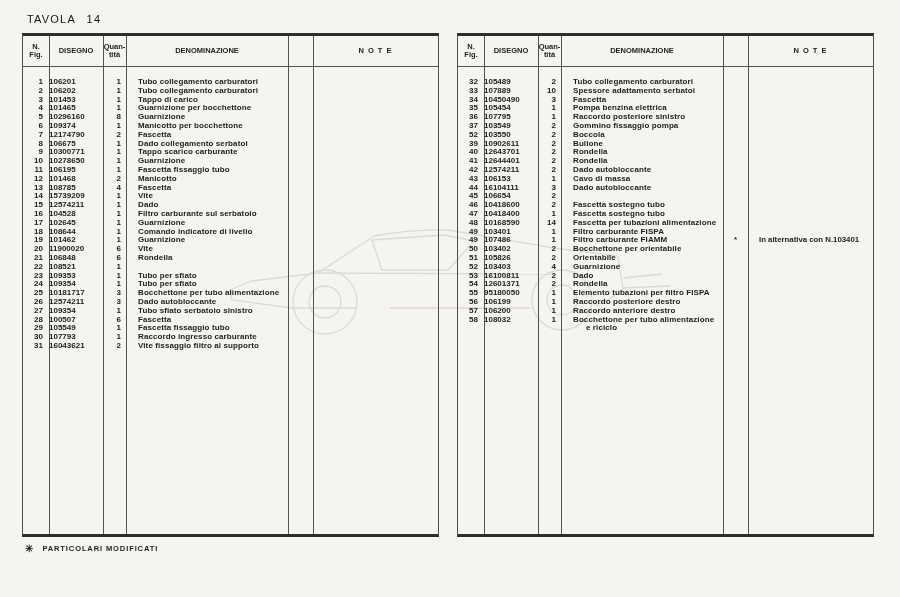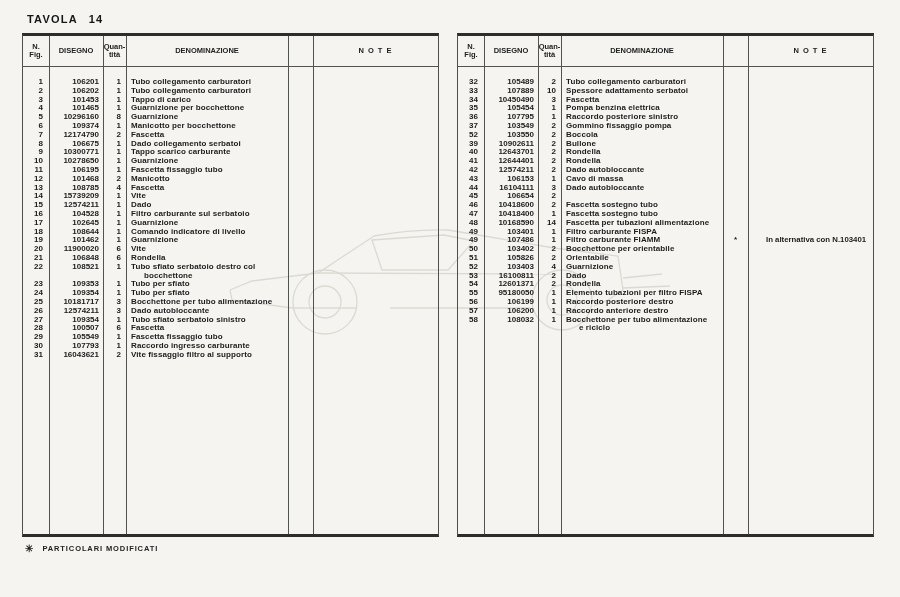--- a/index.html
+++ b/index.html
@@ -4,21 +4,21 @@
 <style>
   html,body{margin:0;padding:0}
   body{
     width:900px;height:597px;position:relative;overflow:hidden;
     background:#f5f4f0;
     font-family:"Liberation Sans", sans-serif;
     color:#1c1c1c;
   }
   .page-title{
     position:absolute;left:27px;top:13px;
-    font-size:11px;font-weight:700;letter-spacing:1.2px;word-spacing:7px;
+    font-size:11px;font-weight:400;letter-spacing:1.2px;word-spacing:7px;
     color:#161616;
   }
   .watermark{position:absolute;left:222px;top:178px;width:452px;height:188px;pointer-events:none}
   .watermark svg{width:100%;height:100%}
 
   .parts-table{
     position:absolute;top:33px;width:417px;height:504px;box-sizing:border-box;
     border:1px solid #4e4e4a;
     border-top:3px solid #2d2d2a;
     border-bottom:3px solid #2d2d2a;
@@ -36,26 +36,26 @@
     font-size:7.5px;font-weight:700;line-height:8.5px;color:#222;
   }
   .thead .h-note{letter-spacing:1px}
   .tbody{position:absolute;left:0;right:0;top:31px;padding-top:11px}
   .trow{
     display:grid;grid-template-columns:26px 54px 23px 162px 25px 1fr;
     font-size:8px;line-height:8.8px;font-weight:700;
   }
   .td{white-space:nowrap}
   .c-fig{text-align:right;padding-right:6px}
-  .c-dis{text-align:right;padding-right:4px}
+  .c-dis{padding-right:4px}
   .c-qty{text-align:right;padding-right:5px}
-  .c-den{padding-left:5px;letter-spacing:0.1px}
+  .c-den{padding-left:12px;letter-spacing:0.1px}
   .c-den .wrap{padding-left:13px}
   .c-star{text-align:center}
-  .c-note{padding-left:18px;font-size:7.8px}
+  .c-note{padding-left:11px;font-size:7.8px}
 
   .footer{
     position:absolute;left:25px;top:543px;
     display:flex;align-items:center;gap:9px;
     font-size:7.5px;font-weight:700;letter-spacing:0.9px;color:#222;
   }
   .footer .sym{font-size:10px;letter-spacing:0}
 </style>
 </head>
 <body>
@@ -306,24 +306,20 @@
         <div class="td c-den">
           <div>Rondella</div>
         </div>
         <div class="td c-star"></div>
         <div class="td c-note"></div>
       </div>
       <div class="trow">
         <div class="td c-fig">22</div>
         <div class="td c-dis">108521</div>
         <div class="td c-qty">1</div>
-        <div class="td c-den">
-          <div>Tubo sfiato serbatoio destro col</div>
-          <div class="wrap">bocchettone</div>
-        </div>
         <div class="td c-star"></div>
         <div class="td c-note"></div>
       </div>
       <div class="trow">
         <div class="td c-fig">23</div>
         <div class="td c-dis">109353</div>
         <div class="td c-qty">1</div>
         <div class="td c-den">
           <div>Tubo per sfiato</div>
         </div>

